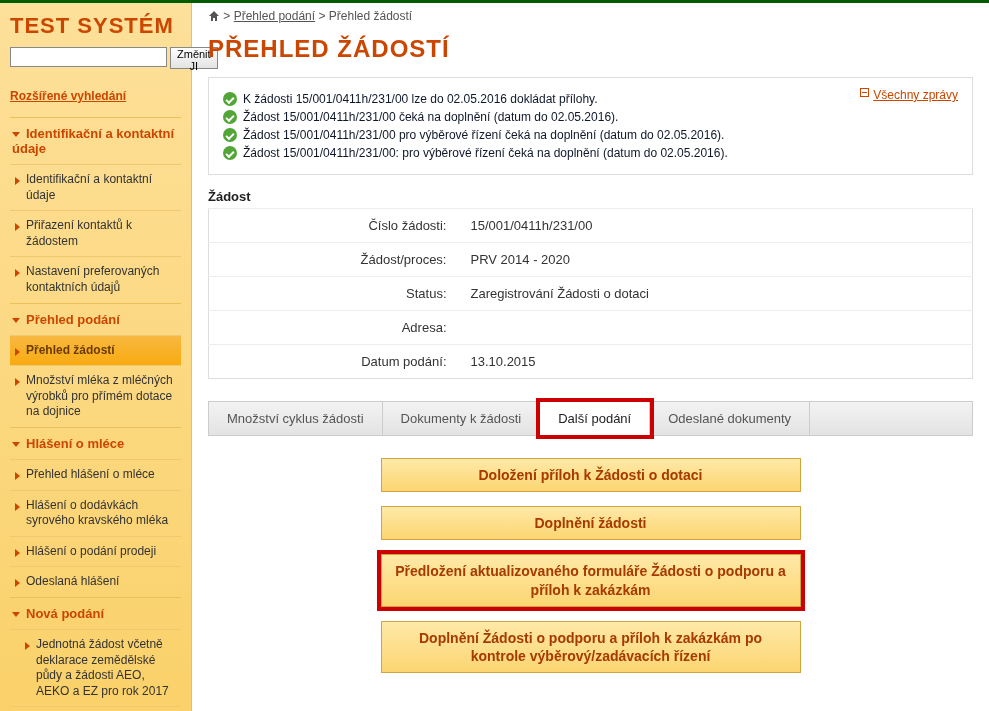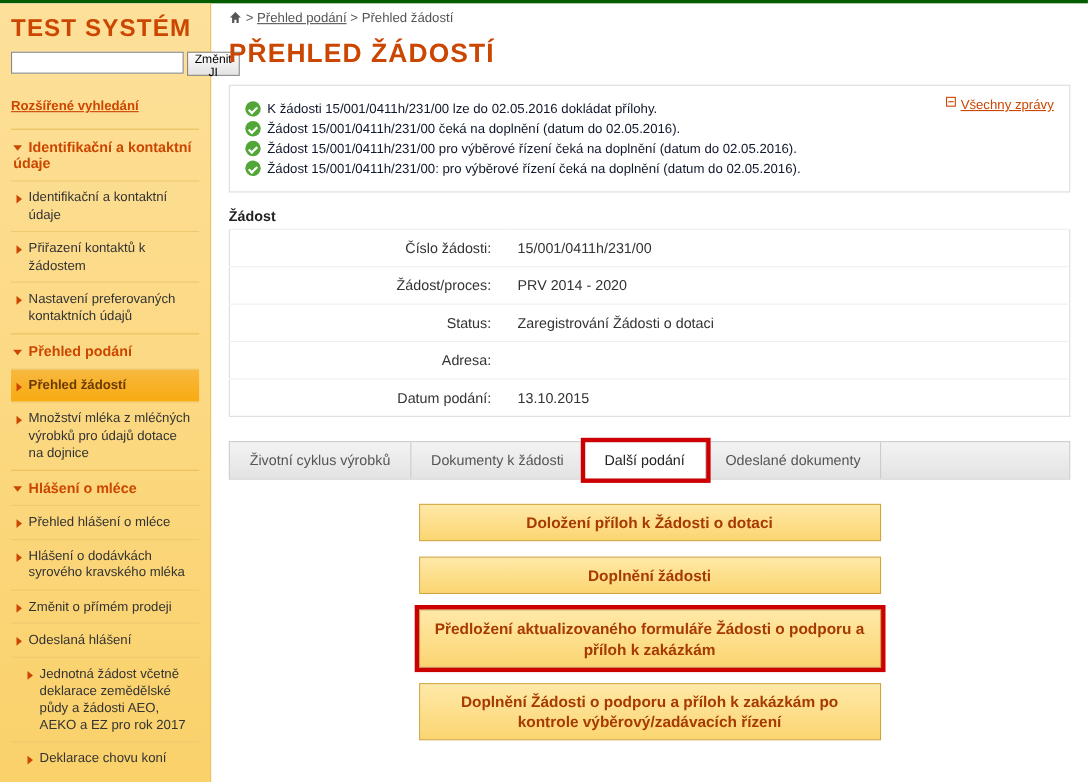--- a/index.html
+++ b/index.html
@@ -247,31 +247,32 @@
       <div class="section-title">Identifikační a kontaktní údaje</div>
       <ul>
         <li>Identifikační a kontaktní údaje</li>
         <li>Přiřazení kontaktů k žádostem</li>
         <li>Nastavení preferovaných kontaktních údajů</li>
       </ul>
 
       <div class="section-title">Přehled podání</div>
       <ul>
         <li class="active">Přehled žádostí</li>
-        <li>Množství mléka z mléčných výrobků pro údajů dotace na dojnice</li>
+        <li>Množství mléka z mléčných výrobků pro přímém dotace na dojnice</li>
       </ul>
 
       <div class="section-title">Hlášení o mléce</div>
       <ul>
         <li>Přehled hlášení o mléce</li>
         <li>Hlášení o dodávkách syrového kravského mléka</li>
-        <li>Změnit o přímém prodeji</li>
+        <li>Hlášení o podání prodeji</li>
         <li>Odeslaná hlášení</li>
       </ul>
 
+      <div class="section-title">Nová podání</div>
       <ul>
         <li class="sub">Jednotná žádost včetně deklarace zemědělské půdy a žádosti AEO, AEKO a EZ pro rok 2017</li>
         <li class="sub">Deklarace chovu koní</li>
 
       </ul>
     </nav>
   </aside>
 
   <main class="main">
     <div class="breadcrumb">
@@ -329,21 +330,21 @@
             <td></td>
           </tr>
       <tr>
             <td>Datum podání:</td>
             <td>13.10.2015</td>
           </tr>
     </tbody>
       </table>
 
     <div class="tabs">
-      <div class="tab">Životní cyklus výrobků</div>
+      <div class="tab">Množství cyklus žádosti</div>
       <div class="tab">Dokumenty k žádosti</div>
       <div class="tab active highlight">Další podání</div>
       <div class="tab">Odeslané dokumenty</div>
     </div>
 
     <div class="actions">
       <button class="yellow-btn">Doložení příloh k Žádosti o dotaci</button>
       <button class="yellow-btn">Doplnění žádosti</button>
       <button class="yellow-btn highlighted">Předložení aktualizovaného formuláře Žádosti o podporu a příloh k zakázkám</button>
       <button class="yellow-btn">Doplnění Žádosti o podporu a příloh k zakázkám po kontrole výběrový/zadávacích řízení</button>

